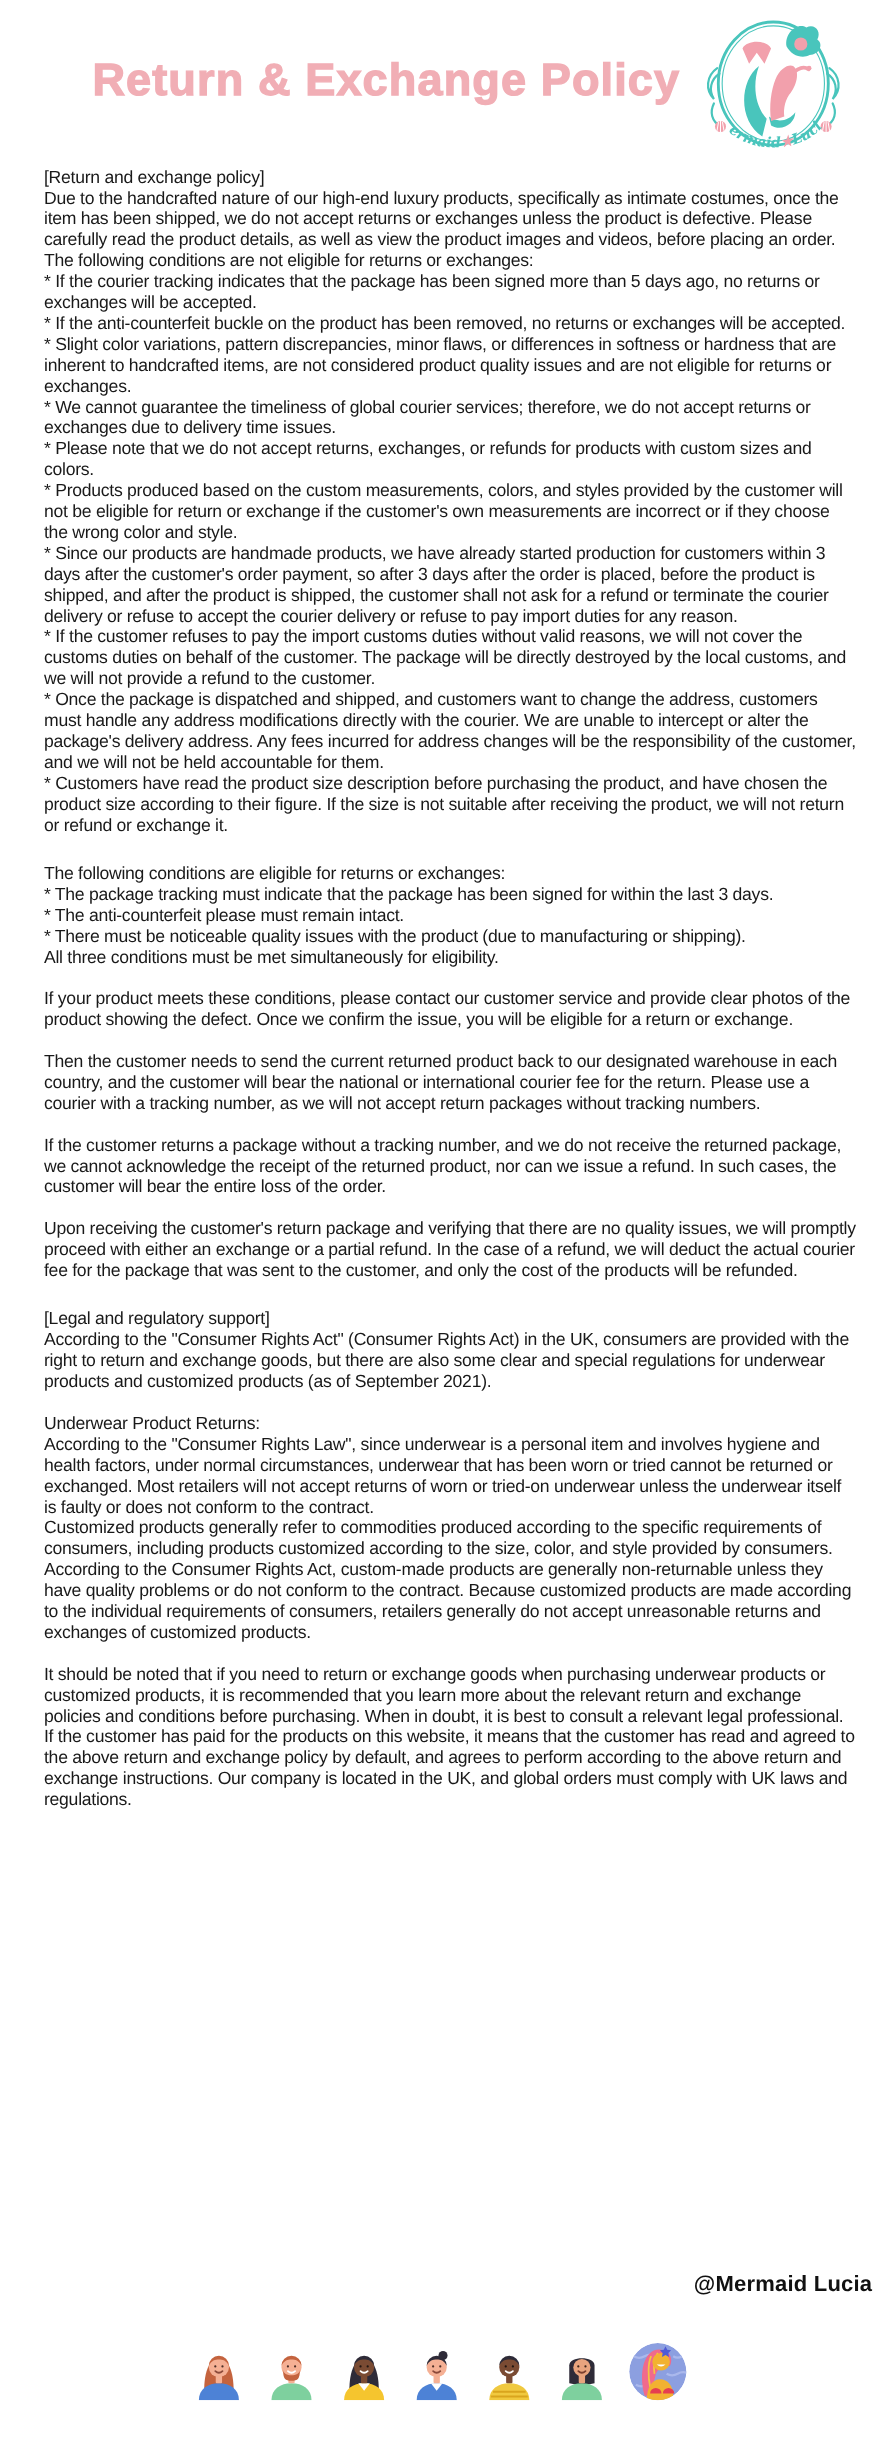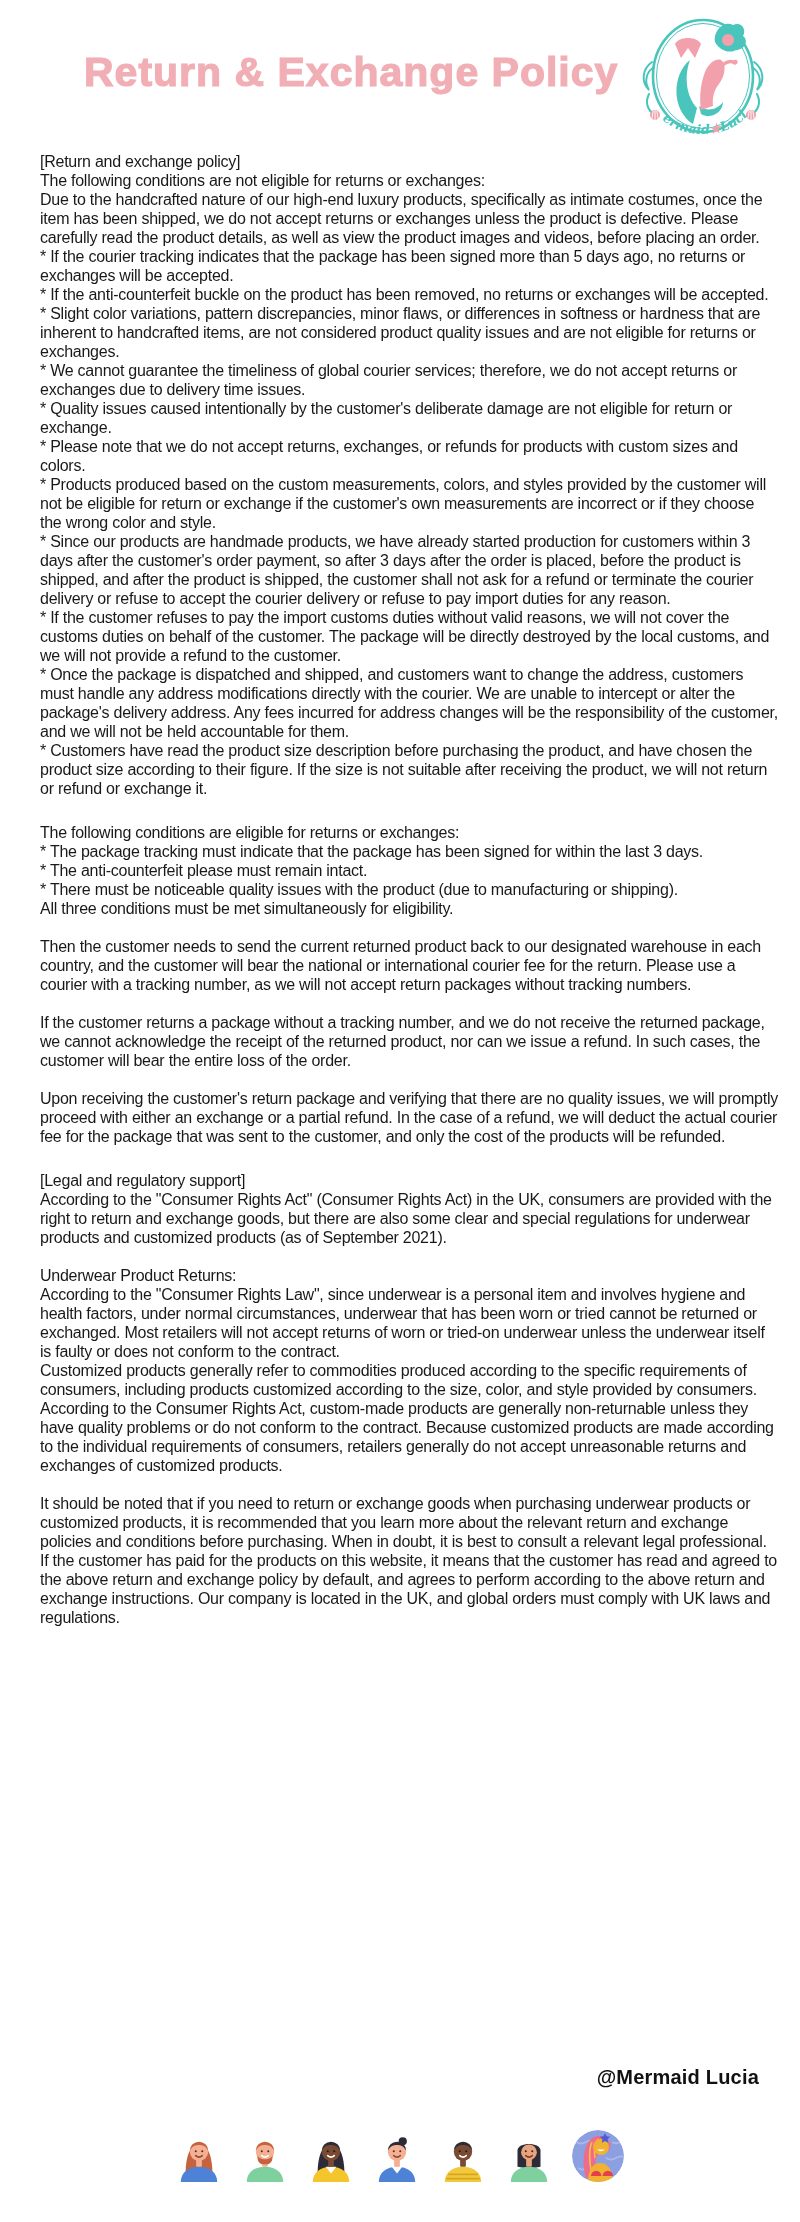--- a/index.html
+++ b/index.html
@@ -16,21 +16,21 @@
   }
   .logo{position:absolute;top:12px;right:33px;width:128px;height:142px;}
   .policy-body{
     position:absolute;left:40px;right:22px;top:152px;
     font-size:16px;line-height:19px;letter-spacing:-0.25px;color:#191919;
   }
   .policy-body p{margin:0;}
   .policy-body p.gap1{margin-top:19px;}
   .policy-body p.gap2{margin-top:25px;}
   .signature{
-    position:absolute;right:41px;top:2066px;
+    position:absolute;right:7px;top:2066px;
     font-size:20px;font-weight:bold;color:#111111;letter-spacing:0.2px;
   }
   .avatars{
     position:absolute;left:0;right:0;top:2126px;
     display:flex;justify-content:center;align-items:flex-end;gap:20px;height:56px;
   }
   .avatars span{display:block;line-height:0;}
 </style>
 </head>
 <body>
@@ -71,38 +71,38 @@
       </g>
       <path id="lgarc" d="M20,104 C40,128 88,128 108,104" fill="none"></path>
       <text font-size="13" font-style="italic" font-weight="bold" font-family="DejaVu Serif, serif" fill="#49c5bc" text-anchor="middle">
         <textPath href="#lgarc" startOffset="50%"><tspan>Mermaid</tspan><tspan fill="#f2a0ac">★</tspan><tspan>Lucia</tspan></textPath>
       </text>
     </svg>
   </div>
 
   <main class="policy-body">
       <p>[Return and exchange policy]</p>
+      <p>Due to the handcrafted nature of our high-end luxury products, specifically as intimate costumes, once the item has been shipped, we do not accept returns or exchanges unless the product is defective. Please carefully read the product details, as well as view the product images and videos, before placing an order.</p>
       <p>The following conditions are not eligible for returns or exchanges:</p>
-      <p>Due to the handcrafted nature of our high-end luxury products, specifically as intimate costumes, once the item has been shipped, we do not accept returns or exchanges unless the product is defective. Please carefully read the product details, as well as view the product images and videos, before placing an order.</p>
       <p>* If the courier tracking indicates that the package has been signed more than 5 days ago, no returns or exchanges will be accepted.</p>
       <p>* If the anti-counterfeit buckle on the product has been removed, no returns or exchanges will be accepted.</p>
       <p>* Slight color variations, pattern discrepancies, minor flaws, or differences in softness or hardness that are inherent to handcrafted items, are not considered product quality issues and are not eligible for returns or exchanges.</p>
       <p>* We cannot guarantee the timeliness of global courier services; therefore, we do not accept returns or exchanges due to delivery time issues.</p>
-      <p>* Quality issues caused intentionally by the customer's deliberate damage are not eligible for return or exchange.</p>
       <p>* Please note that we do not accept returns, exchanges, or refunds for products with custom sizes and colors.</p>
       <p>* Products produced based on the custom measurements, colors, and styles provided by the customer will not be eligible for return or exchange if the customer's own measurements are incorrect or if they choose the wrong color and style.</p>
       <p>* Since our products are handmade products, we have already started production for customers within 3 days after the customer's order payment, so after 3 days after the order is placed, before the product is shipped, and after the product is shipped, the customer shall not ask for a refund or terminate the courier delivery or refuse to accept the courier delivery or refuse to pay import duties for any reason.</p>
       <p>* If the customer refuses to pay the import customs duties without valid reasons, we will not cover the customs duties on behalf of the customer. The package will be directly destroyed by the local customs, and we will not provide a refund to the customer.</p>
       <p>* Once the package is dispatched and shipped, and customers want to change the address, customers must handle any address modifications directly with the courier. We are unable to intercept or alter the package's delivery address. Any fees incurred for address changes will be the responsibility of the customer, and we will not be held accountable for them.</p>
       <p>* Customers have read the product size description before purchasing the product, and have chosen the product size according to their figure. If the size is not suitable after receiving the product, we will not return or refund or exchange it.</p>
       <p class="gap2">The following conditions are eligible for returns or exchanges:</p>
       <p>* The package tracking must indicate that the package has been signed for within the last 3 days.</p>
       <p>* The anti-counterfeit please must remain intact.</p>
       <p>* There must be noticeable quality issues with the product (due to manufacturing or shipping).</p>
       <p>All three conditions must be met simultaneously for eligibility.</p>
+      <p class="gap1">If your product meets these conditions, please contact our customer service and provide clear photos of the product showing the defect. Once we confirm the issue, you will be eligible for a return or exchange.</p>
       <p class="gap1">Then the customer needs to send the current returned product back to our designated warehouse in each country, and the customer will bear the national or international courier fee for the return. Please use a courier with a tracking number, as we will not accept return packages without tracking numbers.</p>
       <p class="gap1">If the customer returns a package without a tracking number, and we do not receive the returned package, we cannot acknowledge the receipt of the returned product, nor can we issue a refund. In such cases, the customer will bear the entire loss of the order.</p>
       <p class="gap1">Upon receiving the customer's return package and verifying that there are no quality issues, we will promptly proceed with either an exchange or a partial refund. In the case of a refund, we will deduct the actual courier fee for the package that was sent to the customer, and only the cost of the products will be refunded.</p>
       <p class="gap2">[Legal and regulatory support]</p>
       <p>According to the "Consumer Rights Act" (Consumer Rights Act) in the UK, consumers are provided with the right to return and exchange goods, but there are also some clear and special regulations for underwear products and customized products (as of September 2021).</p>
       <p class="gap1">Underwear Product Returns:</p>
       <p>According to the "Consumer Rights Law", since underwear is a personal item and involves hygiene and health factors, under normal circumstances, underwear that has been worn or tried cannot be returned or exchanged. Most retailers will not accept returns of worn or tried-on underwear unless the underwear itself is faulty or does not conform to the contract.</p>
       <p>Customized products generally refer to commodities produced according to the specific requirements of consumers, including products customized according to the size, color, and style provided by consumers. According to the Consumer Rights Act, custom-made products are generally non-returnable unless they have quality problems or do not conform to the contract. Because customized products are made according to the individual requirements of consumers, retailers generally do not accept unreasonable returns and exchanges of customized products.</p>
       <p class="gap1">It should be noted that if you need to return or exchange goods when purchasing underwear products or customized products, it is recommended that you learn more about the relevant return and exchange policies and conditions before purchasing. When in doubt, it is best to consult a relevant legal professional. If the customer has paid for the products on this website, it means that the customer has read and agreed to the above return and exchange policy by default, and agrees to perform according to the above return and exchange instructions. Our company is located in the UK, and global orders must comply with UK laws and regulations.</p>
     </main>

